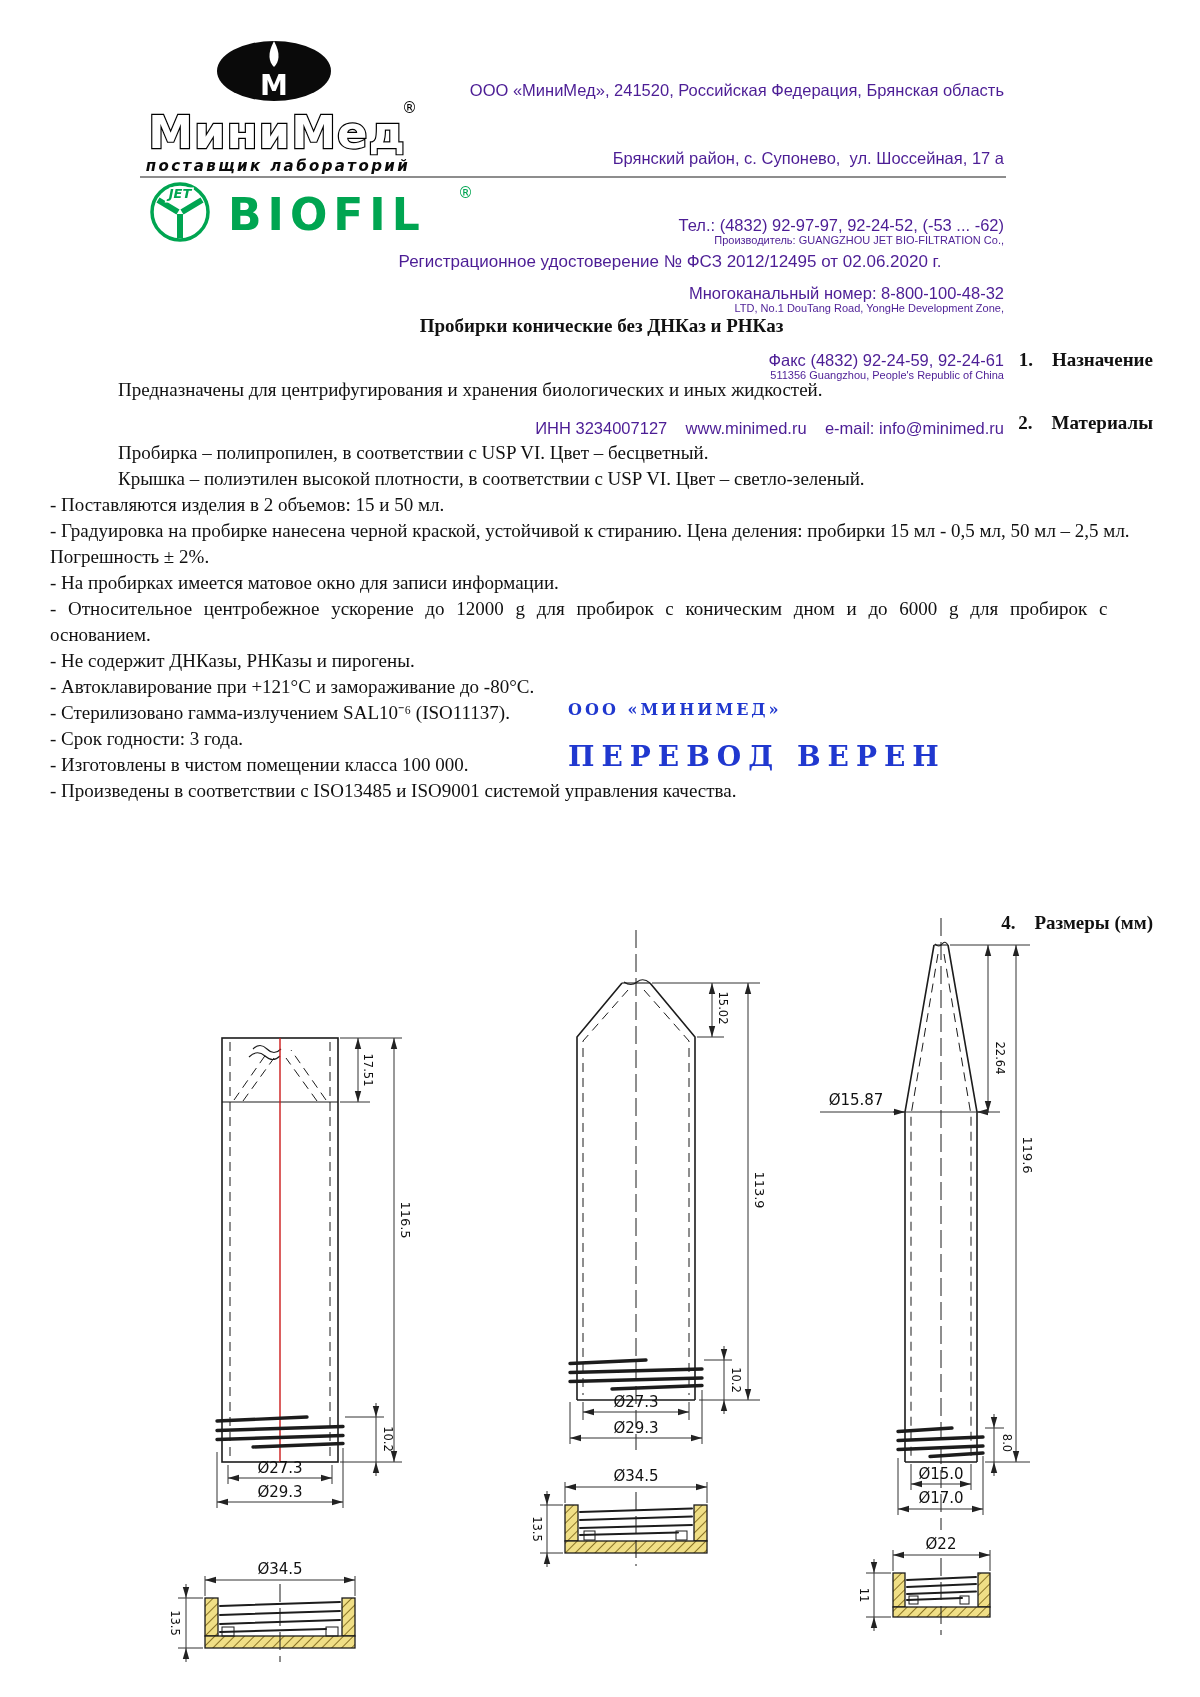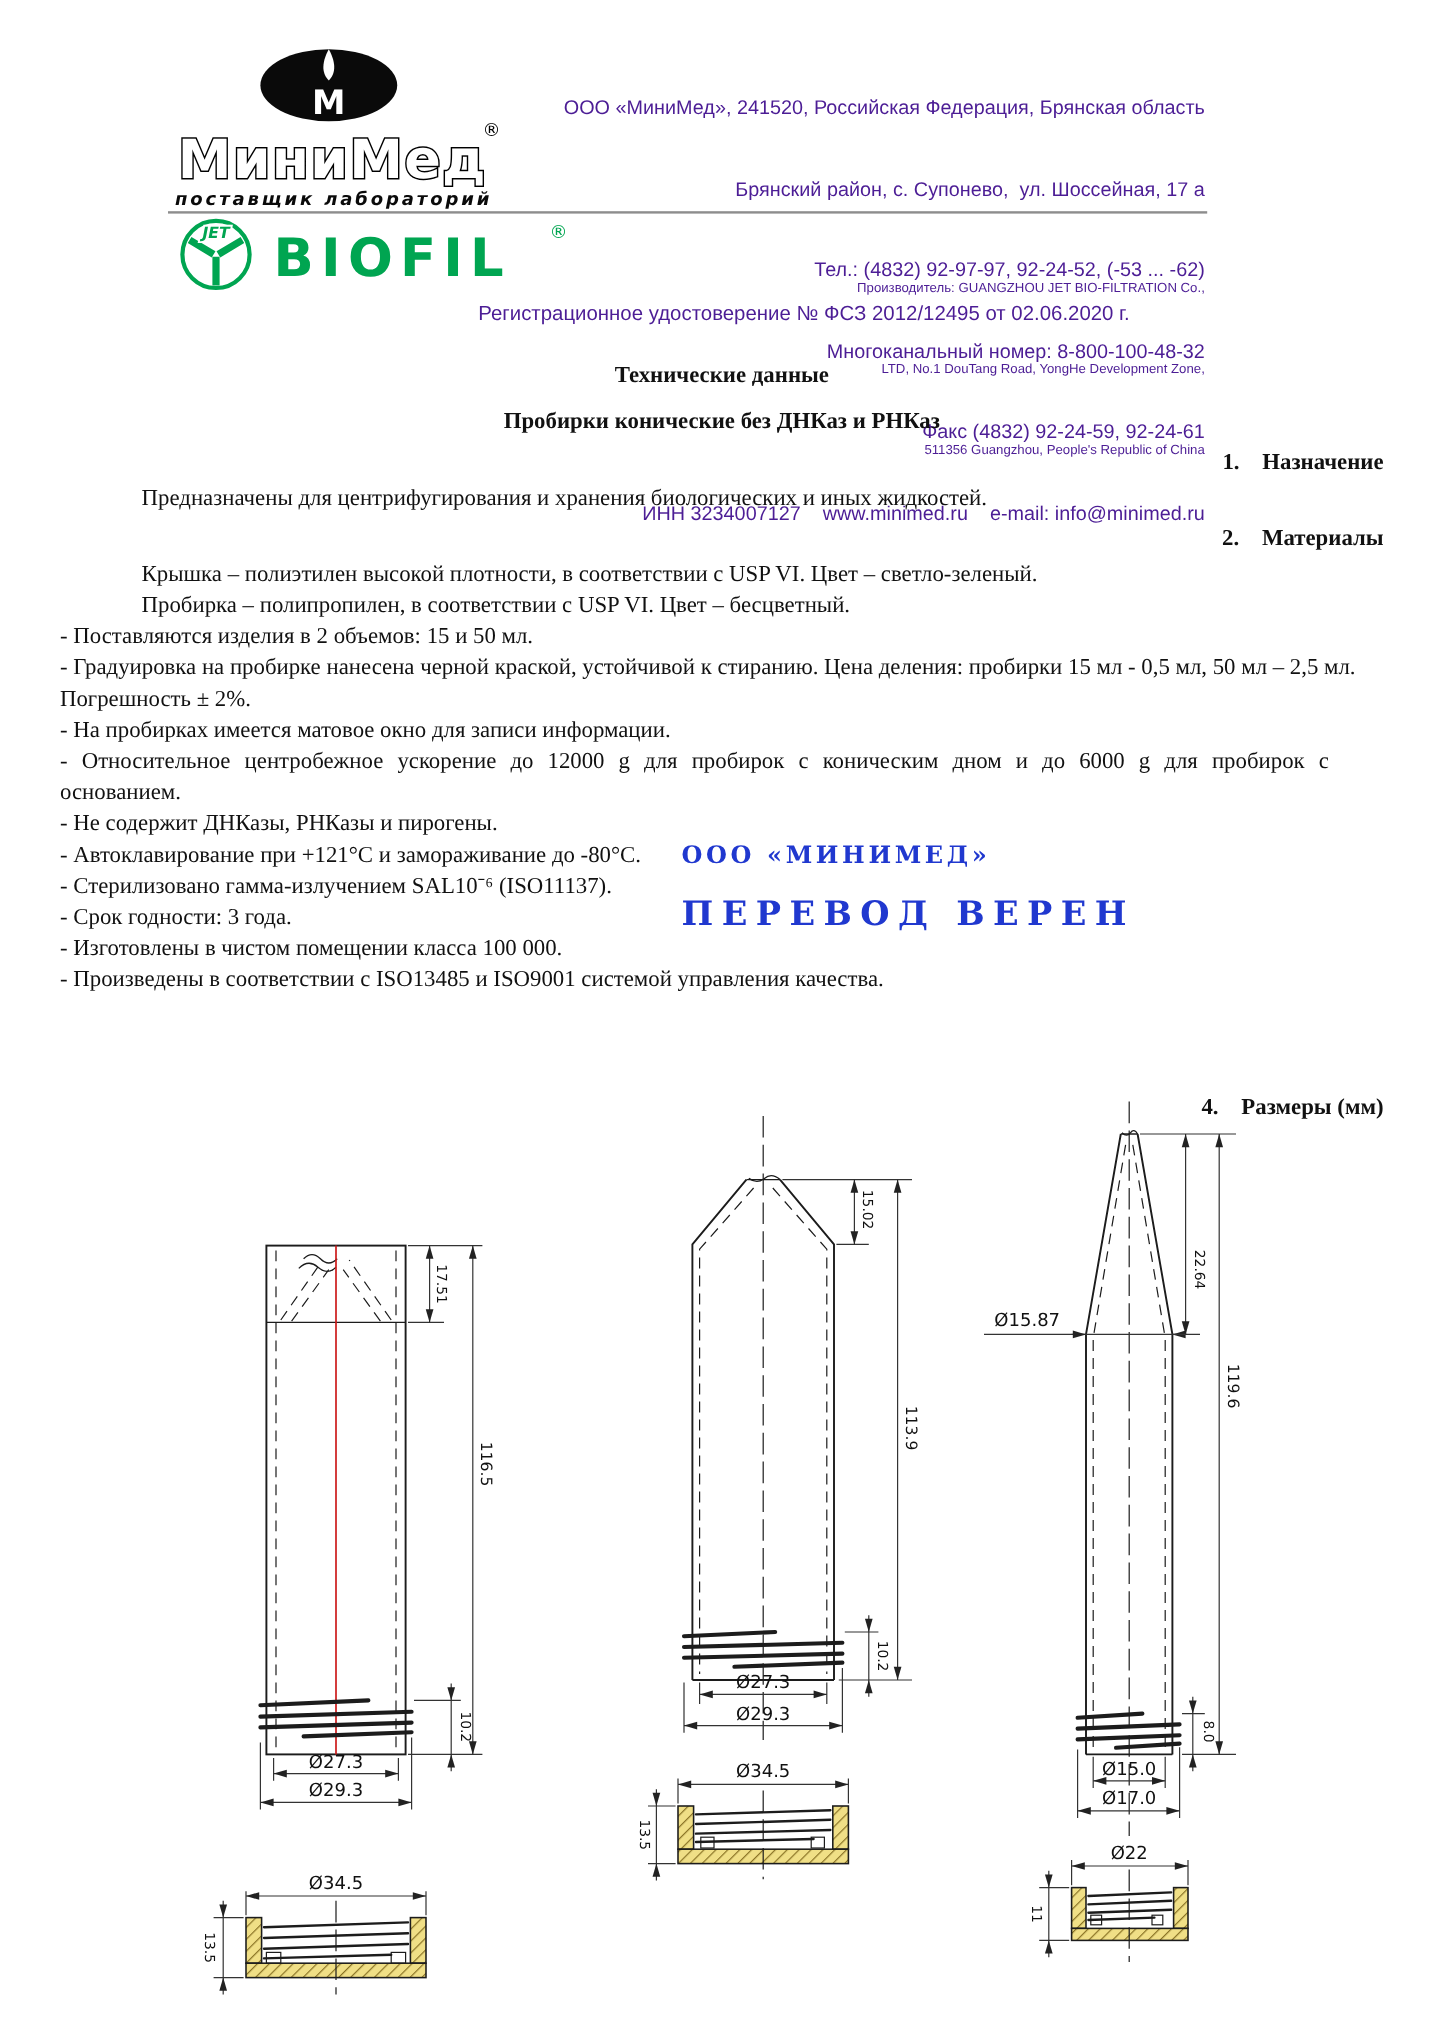--- a/index.html
+++ b/index.html
@@ -16,21 +16,21 @@
   #bodytext{top:300px;left:50px;width:1103px;font-size:19px;line-height:26px;}
   #bodytext p{margin:0;}
   #bodytext .h{font-weight:bold;text-align:right;margin:7px 0 4px;white-space:pre-wrap;}
   #bodytext .title{font-weight:bold;text-align:center;margin:0;}
   #bodytext .subtitle{font-weight:bold;text-align:center;margin:13px 0 8px;}
   #bodytext .indent{text-indent:68px;}
   .spread{word-spacing:7px;}
   #s4heading{top:912px;left:50px;width:1103px;text-align:right;font-weight:bold;font-size:19px;white-space:pre-wrap;}
   
   #stamp{top:700px;left:568px;color:#2038cf;font-family:"DejaVu Serif",serif;font-weight:bold;}
-  #stamp .l1{font-size:20px;letter-spacing:3px;}
+  #stamp .l1{font-size:16px;letter-spacing:3px;}
   #stamp .l2{font-size:28px;letter-spacing:7px;margin-top:21px;}
   
   .ol{stroke:#1c1c1c;stroke-width:1.6;fill:none;}
   .w{stroke:#1c1c1c;stroke-width:1.1;fill:none;}
   .il{stroke:#1c1c1c;stroke-width:1;fill:none;stroke-dasharray:9 6;}
   .cl{stroke:#1c1c1c;stroke-width:1;fill:none;stroke-dasharray:18 6;}
   .clr{stroke:#cc1a1a;stroke-width:1.4;fill:none;}
   .th{stroke:#1c1c1c;stroke-width:3.4;stroke-linecap:round;fill:none;}
   .dl{stroke:#333;stroke-width:1;fill:none;}
   .capw{fill:url(#hy);stroke:#1c1c1c;stroke-width:1.3;}
@@ -75,27 +75,26 @@
 
   <div class="abs gray" id="manufacturer">
     <div>Производитель: GUANGZHOU JET BIO-FILTRATION Co.,</div>
     <div>LTD, No.1 DouTang Road, YongHe Development Zone,</div>
     <div>511356 Guangzhou, People's Republic of China</div>
   </div>
 
   <div class="abs gray" id="registration">Регистрационное удостоверение № ФСЗ 2012/12495 от 02.06.2020 г.</div>
 
   <div class="abs" id="bodytext">
-    <p class="title">Технические данные</p>
     <p class="subtitle">Пробирки конические без ДНКаз и РНКаз</p>
     <p class="h">1. Назначение</p>
     <p class="indent">Предназначены для центрифугирования и хранения биологических и иных жидкостей.</p>
     <p class="h">2. Материалы</p>
+    <p class="indent">Пробирка – полипропилен, в соответствии с USP VI. Цвет – бесцветный.</p>
     <p class="indent">Крышка – полиэтилен высокой плотности, в соответствии с USP VI. Цвет – светло-зеленый.</p>
-    <p class="indent">Пробирка – полипропилен, в соответствии с USP VI. Цвет – бесцветный.</p>
     <p>- Поставляются изделия в 2 объемов: 15 и 50 мл.</p>
     <p>- Градуировка на пробирке нанесена черной краской, устойчивой к стиранию. Цена деления: пробирки 15 мл - 0,5 мл, 50 мл – 2,5 мл. Погрешность ± 2%.</p>
     <p>- На пробирках имеется матовое окно для записи информации.</p>
     <p class="spread"><span>- Относительное центробежное ускорение до 12000 g для пробирок с коническим дном и до 6000 g для пробирок с</span><br><span style="word-spacing:normal">основанием.</span></p>
     <p>- Не содержит ДНКазы, РНКазы и пирогены.</p>
     <p>- Автоклавирование при +121°С и замораживание до -80°С.</p>
     <p>- Стерилизовано гамма-излучением SAL10⁻⁶ (ISO11137).</p>
     <p>- Срок годности: 3 года.</p>
     <p>- Изготовлены в чистом помещении класса 100 000.</p>
     <p>- Произведены в соответствии с ISO13485 и ISO9001 системой управления качества.</p>

